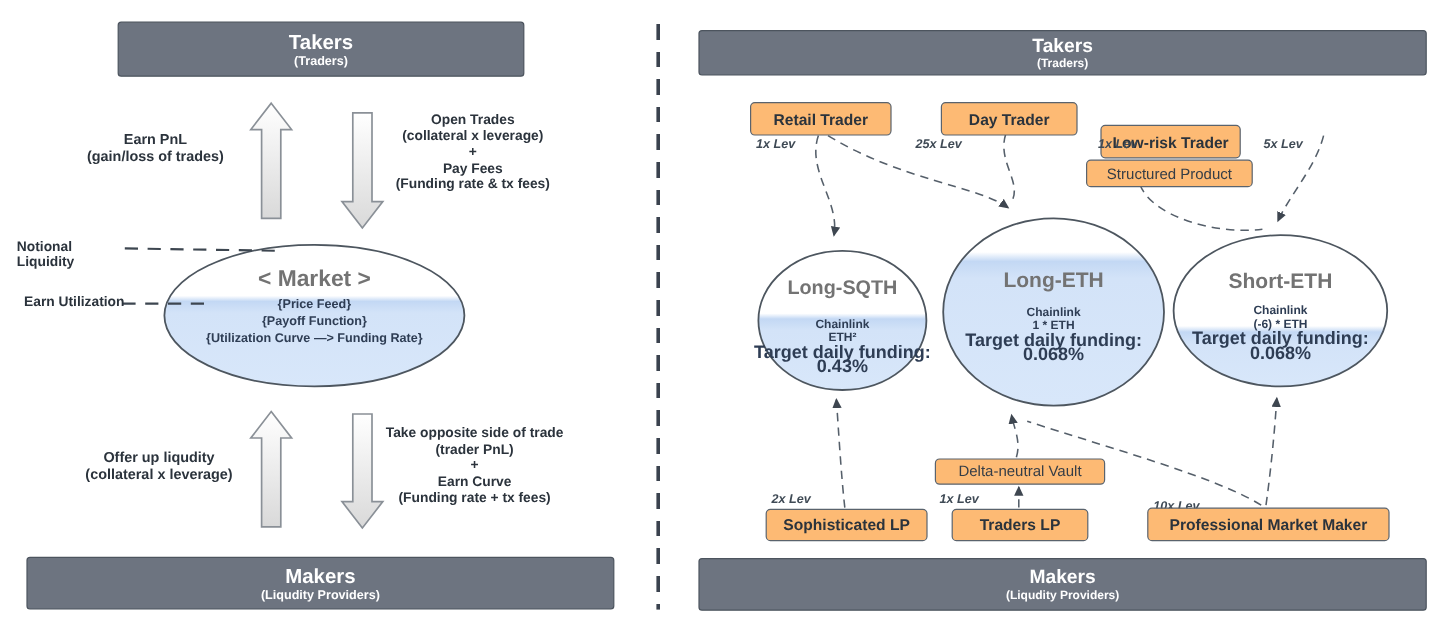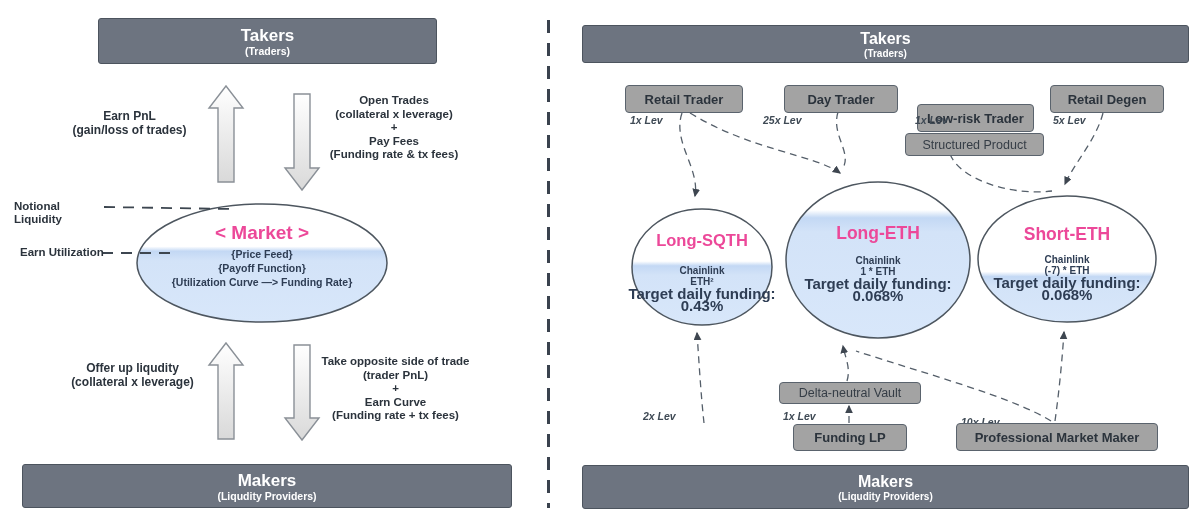--- a/index.html
+++ b/index.html
@@ -13,26 +13,26 @@
   .abs{position:absolute;z-index:2;}
   .bar{background:var(--bar-bg);border:1px solid var(--bar-border);border-radius:3px;
        color:#ffffff;display:flex;flex-direction:column;align-items:center;justify-content:center;}
   .bar .t{font-weight:bold;font-size:17px;line-height:19px;}
   .bar .s{font-weight:bold;font-size:10.5px;line-height:12px;}
   .bar.small .t{font-size:16px;line-height:18px;}
   .bar.small .s{font-size:10px;line-height:11px;}
   .caption{color:var(--ink);font-weight:bold;font-size:12px;line-height:14px;text-align:center;}
   .caption.tight{font-size:11.5px;line-height:13.5px;}
   .ptr-label{color:var(--ink);font-weight:bold;font-size:11.5px;line-height:13px;text-align:left;}
-  .node-box{background:#a3a3a3;border:1.6px solid #5a636d;border-radius:4px;
+  .node-box{background:#fdba74;border:1.6px solid #5a636d;border-radius:4px;
             display:flex;align-items:center;justify-content:center;
             color:var(--ink);font-weight:bold;font-size:13px;}
   .node-box.plain{font-weight:400;font-size:12.5px;color:#353d46;border-width:1.4px;}
   .lev{color:var(--lev);font-style:italic;font-weight:600;font-size:10.5px;line-height:12px;}
-  .ell-title{color:#ec4899;font-weight:bold;text-align:center;}
+  .ell-title{color:#737373;font-weight:bold;text-align:center;}
   .ell-detail{color:var(--detail-ink);font-weight:bold;text-align:center;}
   .market-title{font-size:19px;line-height:21px;}
   .market-detail{font-size:10.5px;line-height:14px;}
   .r-title{font-size:17px;line-height:19px;}
   .r-detail-1{font-size:10px;line-height:11px;}
   .r-detail-2{font-size:10px;line-height:11.5px;}
   .r-detail-3{font-size:15px;line-height:12px;}
   #divider{position:absolute;left:547px;top:20px;width:3px;height:488px;z-index:2;
     background:repeating-linear-gradient(to bottom,#3a424e 0 13px,transparent 13px 23px);}
 </style>
@@ -132,21 +132,21 @@
   <div class="abs ptr-label" style="left:14px;top:200px;width:92px;">Notional Liquidity</div>
   <div class="abs ptr-label" style="left:20px;top:246px;width:90px;">Earn Utilization</div>
 
   <div class="abs ell-title market-title" style="left:187px;top:222px;width:150px;">&lt; Market &gt;</div>
   <div class="abs ell-detail market-detail" style="left:137px;top:247px;width:250px;">
     <div>{Price Feed}</div>
     <div>{Payoff Function}</div>
     <div>{Utilization Curve —&gt; Funding Rate}</div>
   </div>
 
-  <div class="abs caption" style="left:50px;top:361px;width:165px;">
+  <div class="abs caption" style="left:50px;top:374px;width:165px;">
     <div>Offer up liqudity</div>
     <div>(collateral x leverage)</div>
   </div>
 
   <div class="abs caption tight" style="left:318px;top:355px;width:155px;">
     <div>Take opposite side of trade</div>
     <div>(trader PnL)</div>
     <div>+</div>
     <div>Earn Curve</div>
     <div>(Funding rate + tx fees)</div>
@@ -158,21 +158,20 @@
   </div>
 
   <div class="abs bar small" style="left:582px;top:25px;width:605px;height:36px;">
     <div class="t">Takers</div>
     <div class="s">(Traders)</div>
   </div>
 
   <div class="abs node-box" style="left:625px;top:85px;width:116px;height:26px;">Retail Trader</div>
   <div class="abs node-box" style="left:784px;top:85px;width:112px;height:26px;">Day Trader</div>
   <div class="abs node-box" style="left:917px;top:85px;width:115px;height:26px;margin-top:19px;">Low-risk Trader</div>
-  <div class="abs node-box" style="left:1050px;top:85px;width:112px;height:26px;">Retail Degen</div>
 
   <div class="abs lev" style="left:630px;top:114px;">1x Lev</div>
   <div class="abs lev" style="left:763px;top:114px;">25x Lev</div>
   <div class="abs lev" style="left:915px;top:114px;">1x Lev</div>
   <div class="abs lev" style="left:1053px;top:114px;">5x Lev</div>
 
   <div class="abs node-box plain" style="left:905px;top:133px;width:137px;height:21px;">Structured Product</div>
 
   <div class="abs ell-title r-title" style="left:632px;top:231px;width:140px;font-size:16.5px;">Long-SQTH</div>
   <div class="abs" style="left:627px;top:265px;width:150px;">
@@ -184,31 +183,32 @@
   <div class="abs ell-title r-title" style="left:808px;top:224px;width:140px;font-size:17.5px;">Long-ETH</div>
   <div class="abs" style="left:798px;top:255px;width:160px;">
     <div class="ell-detail r-detail-1">Chainlink</div>
     <div class="ell-detail r-detail-2">1 * ETH</div>
     <div class="ell-detail r-detail-3">Target daily funding: 0.068%</div>
   </div>
 
   <div class="abs ell-title r-title" style="left:997px;top:225px;width:140px;font-size:17.5px;">Short-ETH</div>
   <div class="abs" style="left:987px;top:254px;width:160px;">
     <div class="ell-detail r-detail-1">Chainlink</div>
-    <div class="ell-detail r-detail-2">(-7) * ETH</div>
+    <div class="ell-detail r-detail-2">(-6) * ETH</div>
     <div class="ell-detail r-detail-3">Target daily funding: 0.068%</div>
   </div>
 
   <div class="abs node-box plain" style="left:779px;top:382px;width:140px;height:20px;">Delta-neutral Vault</div>
 
   <div class="abs lev" style="left:643px;top:410px;">2x Lev</div>
   <div class="abs lev" style="left:783px;top:410px;">1x Lev</div>
   <div class="abs lev" style="left:961px;top:416px;">10x Lev</div>
 
-  <div class="abs node-box" style="left:793px;top:424px;width:112px;height:25px;">Funding LP</div>
+  <div class="abs node-box" style="left:638px;top:424px;width:133px;height:25px;">Sophisticated LP</div>
+  <div class="abs node-box" style="left:793px;top:424px;width:112px;height:25px;">Traders LP</div>
   <div class="abs node-box" style="left:956px;top:423px;width:200px;height:26px;">Professional Market Maker</div>
 
   <div class="abs bar small" style="left:582px;top:465px;width:605px;height:42px;">
     <div class="t">Makers</div>
     <div class="s">(Liqudity Providers)</div>
   </div>
 
 </div>
 
 </body></html>

